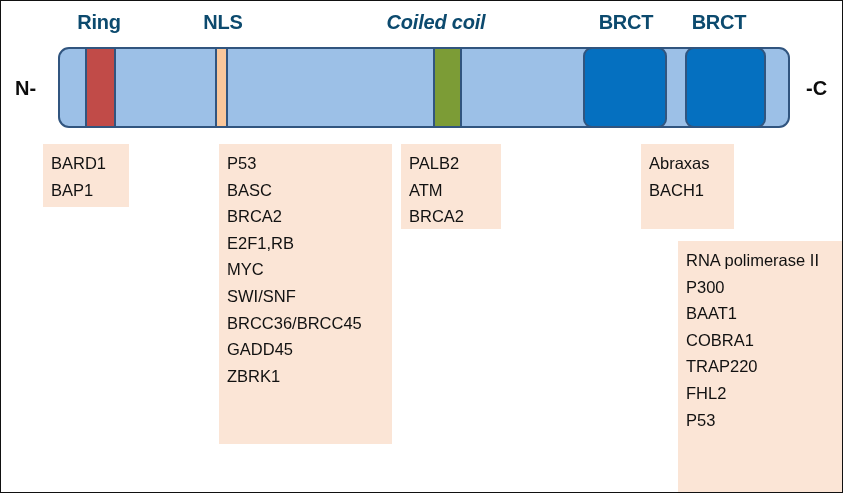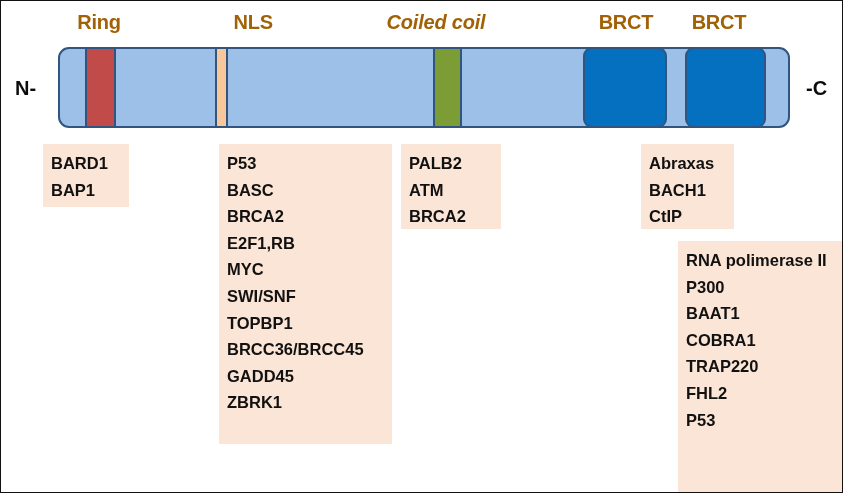--- a/index.html
+++ b/index.html
@@ -16,21 +16,21 @@
     box-sizing: border-box;
     overflow: hidden;
     font-family: "Liberation Sans", sans-serif;
   }
 
   
   .domain-label {
     position: absolute;
     font-weight: bold;
     font-size: 20px;
-    color: #a16207;
+    color: #0c4a6e;
     white-space: nowrap;
     text-align: center;
     letter-spacing: -0.2px;
   }
 
   
   .terminus {
     position: absolute;
     font-weight: bold;
     font-size: 20px;
@@ -61,36 +61,35 @@
   .domain-block.nls    { background: #FAC79B; }
   .domain-block.coil   { background: #7C9C36; }
   .domain-block.brct   { background: #0570C0; border-radius: 9px; }
 
   
   .interactor-box {
     position: absolute;
     background: #FBE5D6;
     box-sizing: border-box;
     padding: 6px 8px 4px 8px;
-    font-weight: bold;
   }
   .interactor-item {
     font-size: 16.5px;
     line-height: 26.6px;
     color: #111111;
     white-space: nowrap;
   }
 </style>
 </head>
 <body>
 
 <div id="canvas">
 
   <div class="domain-label" style="left:48px; top:10px; width:100px;">Ring</div>
-  <div class="domain-label" style="left:172px; top:10px; width:100px;text-align:right;">NLS</div>
+  <div class="domain-label" style="left:172px; top:10px; width:100px;">NLS</div>
   <div class="domain-label" style="left:355px; top:10px; width:160px;font-style:italic;">Coiled coil</div>
   <div class="domain-label" style="left:575px; top:10px; width:100px;">BRCT</div>
   <div class="domain-label" style="left:668px; top:10px; width:100px;">BRCT</div>
 
   <div class="terminus" style="left:14px; top:76px;">N-</div>
   <div class="terminus" style="left:805px; top:76px;">-C</div>
 
   <div id="protein-bar">
     <div class="domain-block ring" style="left:25px; width:31px;"></div>
     <div class="domain-block nls" style="left:155px; width:13px;"></div>
@@ -104,36 +103,34 @@
       <div class="interactor-item">BAP1</div>
     </div>
 
   <div class="interactor-box" style="left:218px; top:143px; width:173px; height:300px;">
       <div class="interactor-item">P53</div>
       <div class="interactor-item">BASC</div>
       <div class="interactor-item">BRCA2</div>
       <div class="interactor-item">E2F1,RB</div>
       <div class="interactor-item">MYC</div>
       <div class="interactor-item">SWI/SNF</div>
-      <div class="interactor-item">TOPBP1</div>
       <div class="interactor-item">BRCC36/BRCC45</div>
       <div class="interactor-item">GADD45</div>
       <div class="interactor-item">ZBRK1</div>
     </div>
 
   <div class="interactor-box" style="left:400px; top:143px; width:100px; height:85px;">
       <div class="interactor-item">PALB2</div>
       <div class="interactor-item">ATM</div>
       <div class="interactor-item">BRCA2</div>
     </div>
 
   <div class="interactor-box" style="left:640px; top:143px; width:93px; height:85px;">
       <div class="interactor-item">Abraxas</div>
       <div class="interactor-item">BACH1</div>
-      <div class="interactor-item">CtIP</div>
     </div>
 
   <div class="interactor-box" style="left:640px; top:240px; width:178px; height:252px;margin-left:37px;">
       <div class="interactor-item">RNA polimerase II</div>
       <div class="interactor-item">P300</div>
       <div class="interactor-item">BAAT1</div>
       <div class="interactor-item">COBRA1</div>
       <div class="interactor-item">TRAP220</div>
       <div class="interactor-item">FHL2</div>
       <div class="interactor-item">P53</div>

